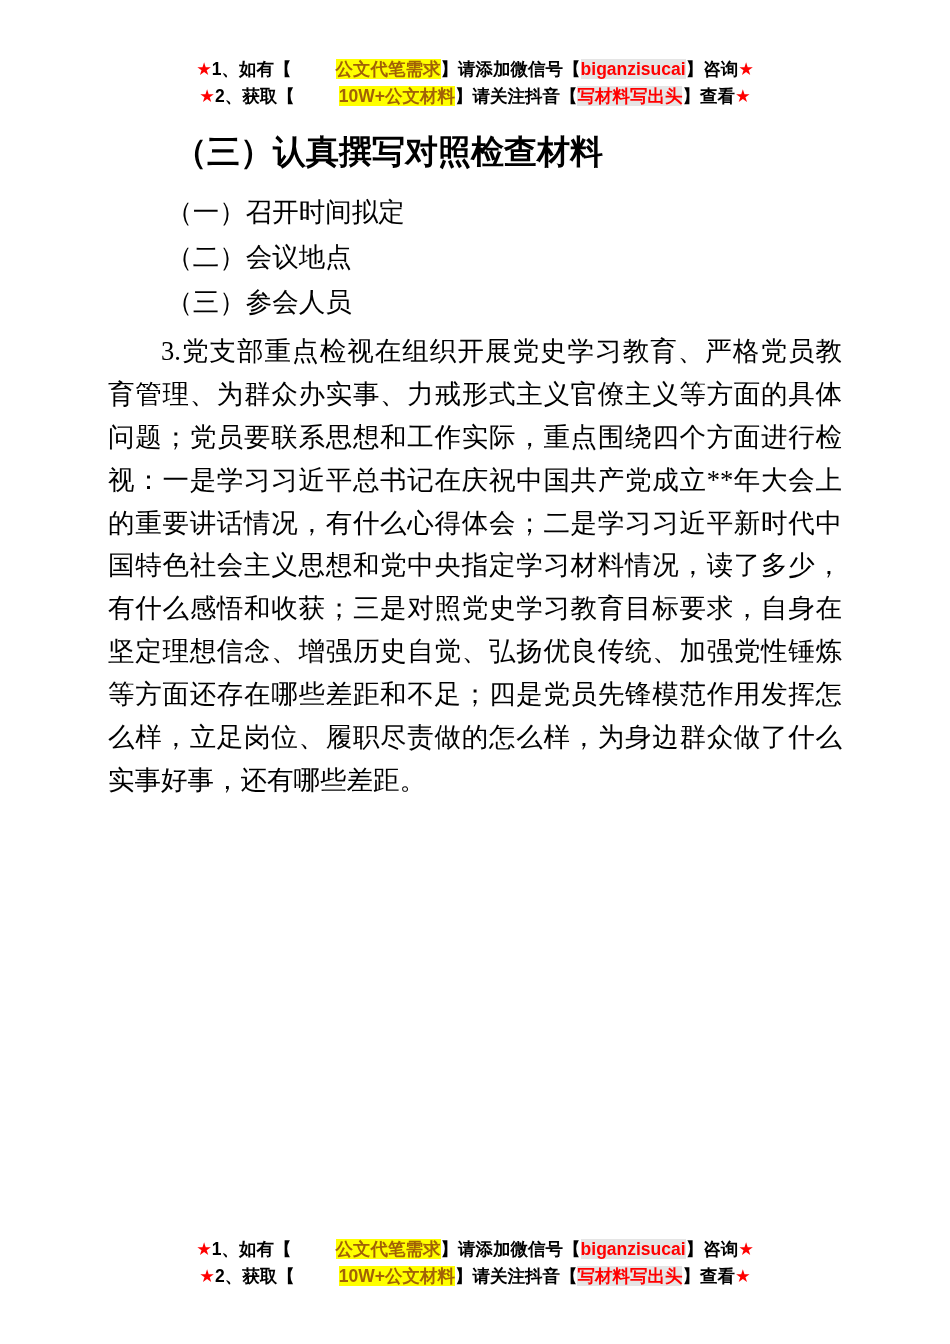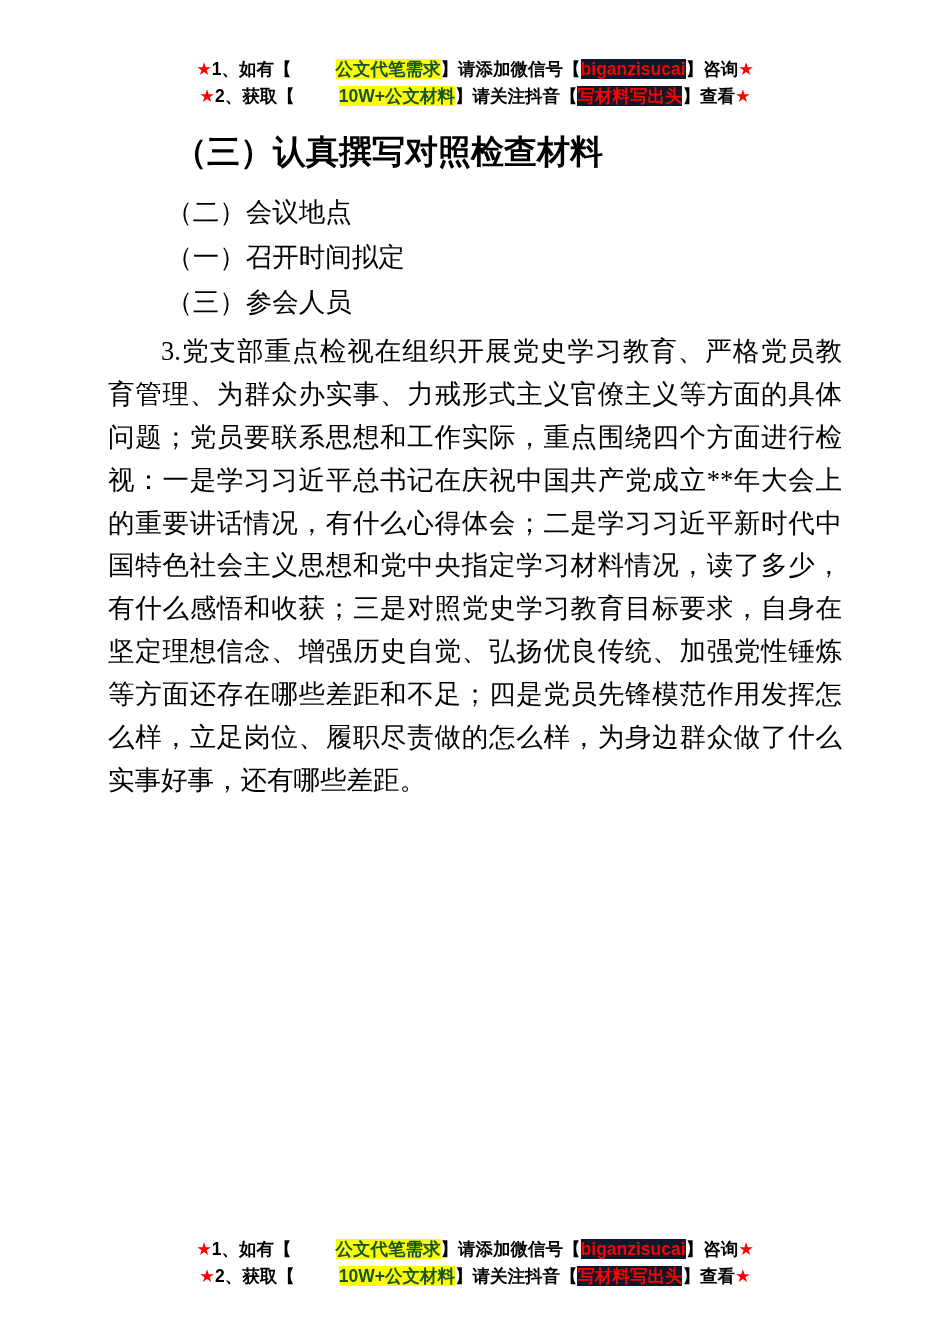--- a/index.html
+++ b/index.html
@@ -28,25 +28,25 @@
     text-align: center;
     font-family: "Liberation Sans", "DejaVu Sans", sans-serif;
     font-weight: bold;
     font-size: 17.5px;
     line-height: 1.55;
     white-space: nowrap;
     letter-spacing: 0px;
   }
   .promo .hl-yellow {
     background: #FFFF00;
-    color: #14532d;
+    color: #a16207;
     margin-left: 44px;
   }
   .promo .hl-orange {
-    background: #0f172a;
+    background: #e5e5e5;
     color: #FF0000;
   }
   .promo .red {
     color: #FF0000;
   }
   .promo-top {
     margin-bottom: 16px;
   }
   .promo-bottom {
     position: absolute;
@@ -98,22 +98,22 @@
   </div>
 
   <div class="doc">
 
     <h2 class="heading">（三）认真撰写对照检查材料</h2>
 
 
     <div class="spacer-xs"></div>
 
 
+    <p class="sub">（一）召开时间拟定</p>
     <p class="sub">（二）会议地点</p>
-    <p class="sub">（一）召开时间拟定</p>
     <p class="sub">（三）参会人员</p>
 
     <div class="spacer-xs"></div>
 
 
     <p class="para">3.党支部重点检视在组织开展党史学习教育、严格党员教育管理、为群众办实事、力戒形式主义官僚主义等方面的具体问题；党员要联系思想和工作实际，重点围绕四个方面进行检视：一是学习习近平总书记在庆祝中国共产党成立**年大会上的重要讲话情况，有什么心得体会；二是学习习近平新时代中国特色社会主义思想和党中央指定学习材料情况，读了多少，有什么感悟和收获；三是对照党史学习教育目标要求，自身在坚定理想信念、增强历史自觉、弘扬优良传统、加强党性锤炼等方面还存在哪些差距和不足；四是党员先锋模范作用发挥怎么样，立足岗位、履职尽责做的怎么样，为身边群众做了什么实事好事，还有哪些差距。</p>
 
     <div class="spacer-sm"></div>
 
   </div>

